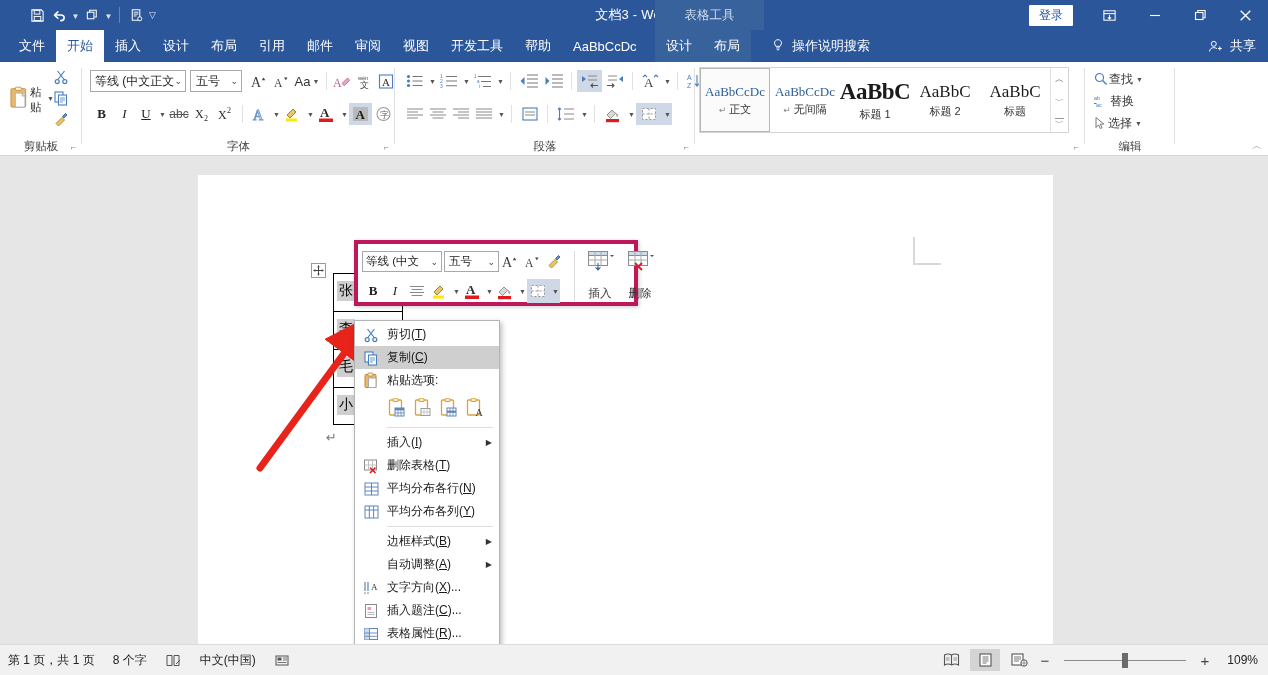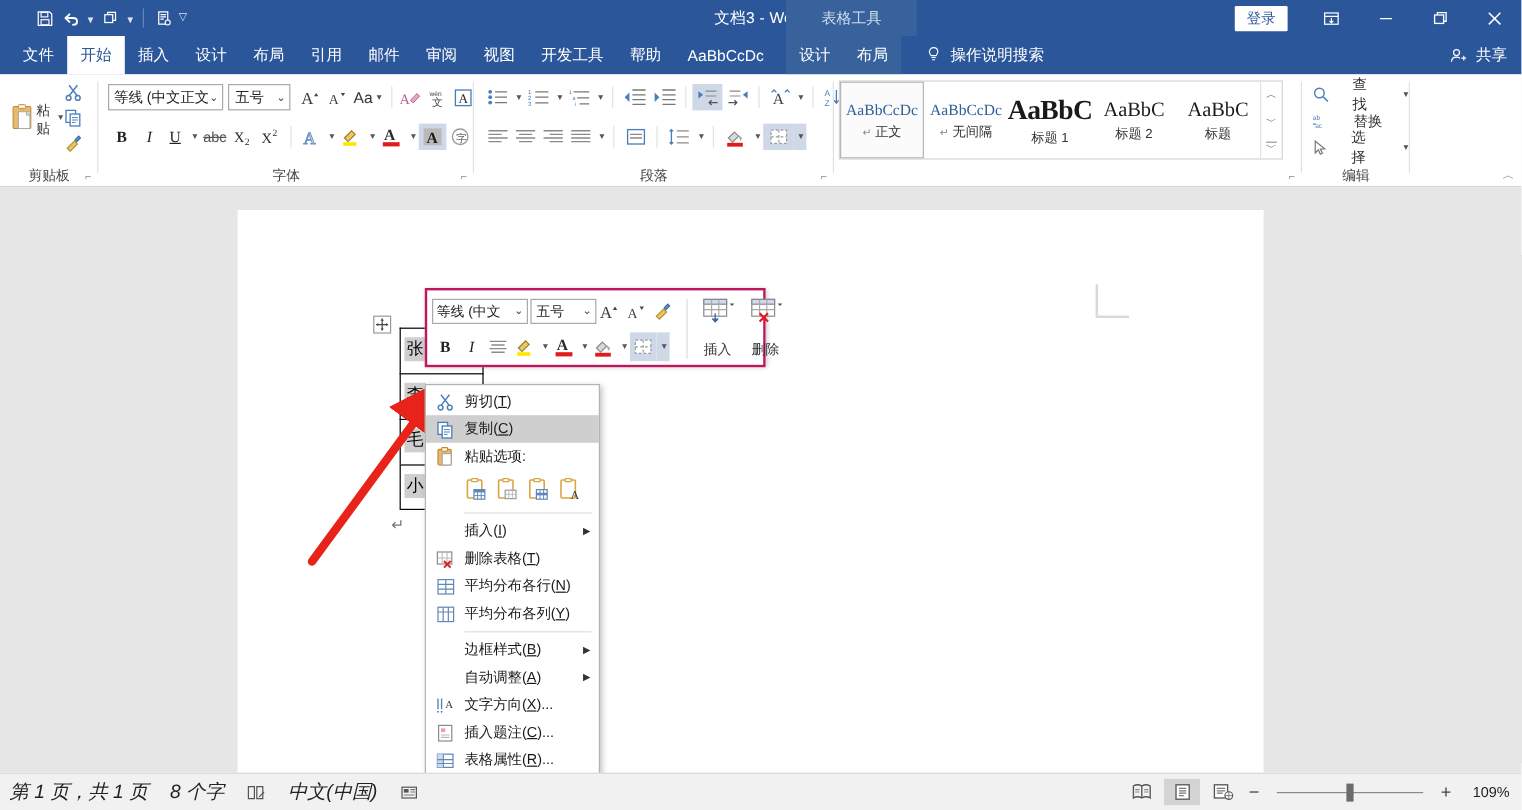--- a/index.html
+++ b/index.html
@@ -123,21 +123,21 @@
   }
   .style-item.sel { border: 1px solid #b6b6b6; background: #fbfbfb; }
   .style-prev { font-family: "Liberation Serif", serif; color: #2e5f96; font-size: 13px; white-space: nowrap; overflow: hidden; }
   .style-name { font-size: 11px; color: #333; white-space: nowrap; }
   .gal-scroll {
     width: 18px; display: flex; flex-direction: column; align-items: center; justify-content: space-around;
     border-left: 1px solid #e2e2e2; color: #555; font-size: 9px;
   }
 
   
-  .editrow { display: flex; align-items: center; gap: 19px; font-size: 12px; color: #333; height: 22px; }
+  .editrow { display: flex; align-items: center; gap: 1px; font-size: 12px; color: #333; height: 22px; }
 
   
   .ribcollapse { position: absolute; right: 6px; bottom: 2px; color: #777; font-size: 10px; }
 
   
   .docarea {
     position: absolute; top: 156px; left: 0; width: 1268px; height: 488px;
     background: #e6e6e6; overflow: hidden;
   }
   .page {
@@ -158,21 +158,21 @@
   .tbl-handle {
     position: absolute; left: 113px; top: 88px; width: 15px; height: 15px;
     border: 1px solid #9a9a9a; background: #fff;
     display: flex; align-items: center; justify-content: center; font-size: 10px; color: #444;
   }
   .para-mark { position: absolute; left: 128px; top: 255px; font-size: 13px; color: #777; }
 
   
   .minitool {
     position: absolute; left: 354px; top: 240px; width: 284px; height: 66px;
-    background: #ffffff; border: 2px solid #be185d;
+    background: #ffffff; border: 4px solid #be185d;
     box-shadow: 1px 1px 4px rgba(0,0,0,.22);
     text-align: center;
   }
   .mt-row { position: absolute; left: 4px; height: 28px; display: flex; align-items: center; }
   .mt-fontname {
     width: 80px; height: 21px; border: 1px solid #a9a9a9; font-size: 11.5px; color: #222;
     display: flex; align-items: center; padding-left: 3px; position: relative; overflow: hidden; white-space: nowrap;
   }
   .mt-fontsize {
     width: 55px; height: 21px; border: 1px solid #a9a9a9; font-size: 11.5px; color: #222;
@@ -206,21 +206,21 @@
 
   
   .arrow { position: absolute; left: 240px; top: 320px; pointer-events: none; }
 
   
   .status {
     position: absolute; bottom: 0; left: 0; width: 1268px; height: 31px;
     background: #f1f1f1; border-top: 1px solid #dcdcdc;
     display: flex; align-items: center;
   }
-  .st-item { font-size: 16px; color: #222; display: flex; align-items: center; font-style: italic; }
+  .st-item { font-size: 12px; color: #222; display: flex; align-items: center; }
   .st-left { position: absolute; left: 8px; display: flex; align-items: center; gap: 18px; }
   .st-right { position: absolute; right: 10px; display: flex; align-items: center; gap: 4px; }
   .viewbtn { width: 30px; height: 22px; display: flex; align-items: center; justify-content: center; color: #444; }
   .viewbtn.on { background: #d4d4d4; }
   .zoom-track { width: 122px; height: 1px; background: #8a8a8a; position: relative; margin: 0 8px; }
   .zoom-thumb { position: absolute; left: 58px; top: -7px; width: 6px; height: 15px; background: #6b6b6b; }
   .zoom-sign { font-size: 15px; color: #444; width: 14px; text-align: center; }
   .zoom-val { font-size: 12px; color: #222; width: 42px; text-align: right; }
   svg { display: block; }
 </style>

